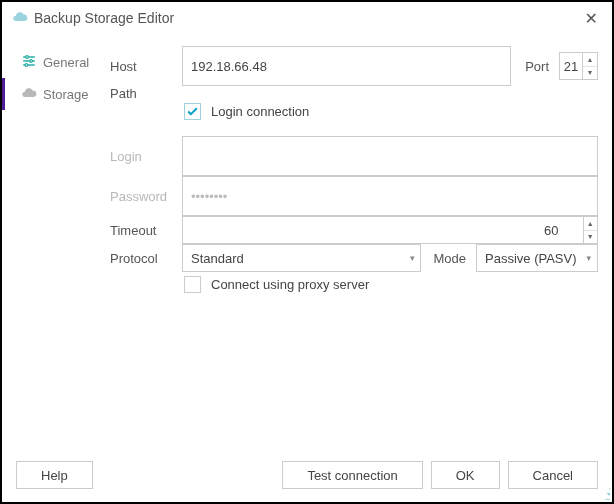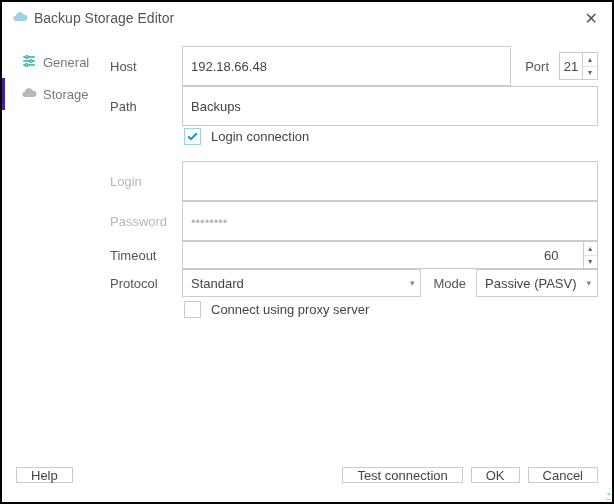--- a/index.html
+++ b/index.html
@@ -152,24 +152,24 @@
   .mode-select { width: 122px; }
   .footer {
     height: 54px;
     display: flex;
     align-items: center;
     padding: 0 14px;
     gap: 8px;
   }
   .footer .spacer { flex: 1; }
   .btn {
-    height: 16px;
-    border: 1px solid #ccc;
-    background: #fff;
-    padding: 0 14px;
+    height: 28px;
+    border: 1px solid #ccc;
+    background: #fff;
+    padding: 0 24px;
     font-size: 13px;
     color: #444;
     cursor: pointer;
     display: flex;
     align-items: center;
   }
   .resize-grip {
     position: absolute;
     right: 3px;
     bottom: 3px;
@@ -233,21 +233,20 @@
           <input type="text" value="21" style="">
           <div class="spin-btns">
             <div>▲</div>
             <div>▼</div>
           </div>
         </div>
       </div>
 
       <div class="row">
         <span class="label">Path</span>
-        <input type="text" style="flex: 1 1 0%;" value="Backups">
       </div>
 
       <div class="checkbox-row">
         <div class="checkbox">
           <svg width="13" height="13" viewBox="0 0 24 24">
               <path fill="none" stroke="#009fc2" stroke-width="3.5" d="M4 12l5 5L20 6"></path>
             </svg>
         </div>
         <span>Login connection</span>
       </div>

